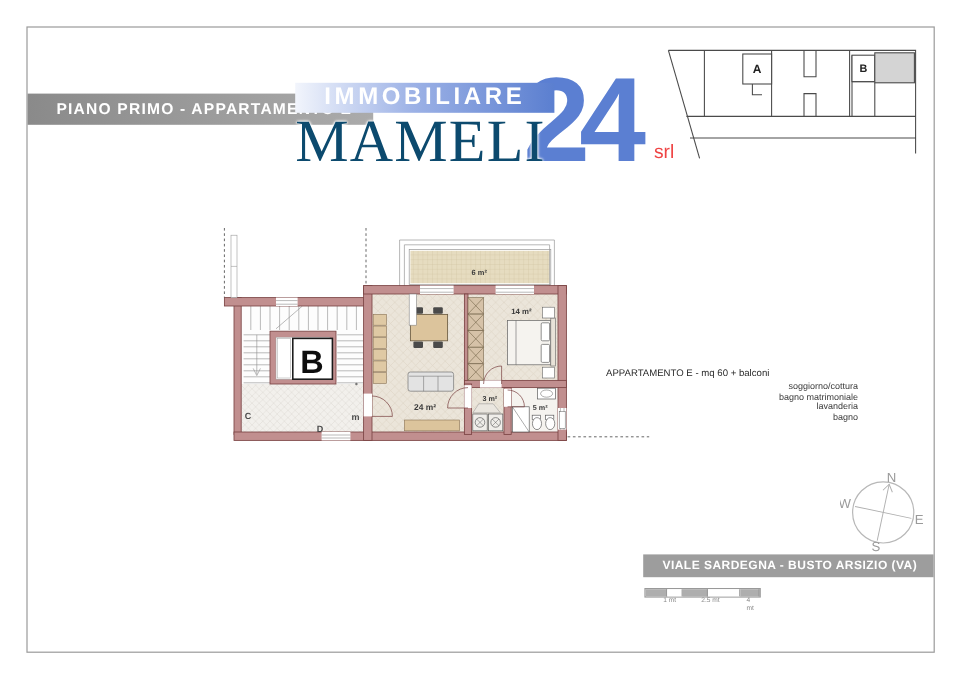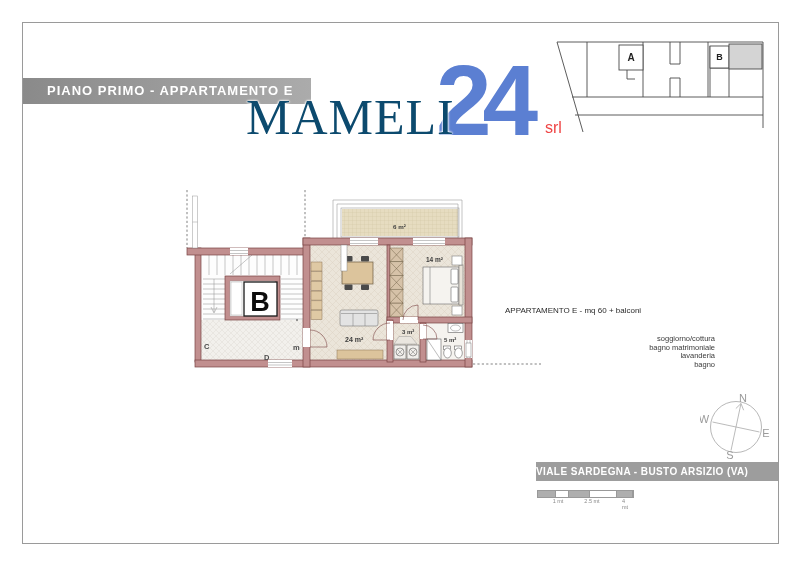--- a/index.html
+++ b/index.html
@@ -25,28 +25,28 @@
     font-size:100px;font-weight:bold;line-height:0.88;letter-spacing:-9px;
     color:#5b7fd2;text-shadow:0 0 3px #fff,0 0 3px #fff,0 0 4px #fff;}
   .logo-suffix{position:absolute;left:545px;top:119px;z-index:4;
     font-size:16px;color:#ef4444;}
   
   .site-plan{position:absolute;left:548px;top:25px;z-index:1;}
   
   .floor-plan{position:absolute;left:183px;top:183px;z-index:1;}
   
   .descr{position:absolute;left:505px;top:306px;width:210px;color:#2a2a2a;z-index:1;}
-  .descr-title{font-size:8px;margin-bottom:20px;}
+  .descr-title{font-size:8px;margin-bottom:3px;}
   .descr-line{font-size:7.5px;line-height:8.5px;color:#3a3a3a;text-align:right;}
   
   .compass{position:absolute;left:700px;top:391px;z-index:1;}
   
   .address-banner{position:absolute;left:536px;top:462px;width:242px;height:19px;
     background:#9d9d9d;color:#fff;font-weight:bold;font-size:10px;
-    letter-spacing:0.4px;line-height:19px;padding-left:0;box-sizing:border-box;
+    letter-spacing:0.4px;line-height:19px;padding-left:16px;box-sizing:border-box;
     white-space:nowrap;z-index:2;}
   
   .scalebar{position:absolute;left:537px;top:490px;width:100px;height:18px;z-index:1;}
   .scalebar-bar{display:flex;width:95px;height:6px;border:0.5px solid #999;}
   .scalebar-bar div{height:100%;border-right:0.5px solid #999;}
   .sb-g{background:#aeaeae;} .sb-w{background:#fff;}
   .sb-label{position:absolute;top:8px;font-size:5.5px;color:#8a8a8a;transform:translateX(-50%);}
 </style>
 </head>
 <body>
@@ -65,20 +65,21 @@
       <rect x="619" y="45" width="24" height="25" fill="#fff"></rect>
       <path d="M627,70 V79 H635"></path>
       <rect x="710" y="46" width="19" height="22" fill="#fff"></rect>
       <rect x="729" y="44" width="33" height="25" fill="#d4d4d4"></rect>
     </g>
     <text x="631" y="61" text-anchor="middle" font-size="10" font-weight="bold" fill="#222">A</text>
     <text x="719.5" y="60" text-anchor="middle" font-size="9" font-weight="bold" fill="#222">B</text>
   </svg>
 
   <div class="title-banner">PIANO PRIMO - APPARTAMENTO E</div>
+  <div class="logo-bar">IMMOBILIARE</div>
   <div class="logo-name">MAMELI</div>
   <div class="logo-number">24</div>
   <div class="logo-suffix">srl</div>
 
   <svg class="floor-plan" width="360" height="195" viewBox="183 183 360 195">
     <defs>
       <pattern id="floorHatch" width="7" height="7" patternUnits="userSpaceOnUse">
         <rect width="7" height="7" fill="#ebe5da"></rect>
         <path d="M0,7 L7,0 M0,0 L7,7" stroke="#dcd3c4" stroke-width="0.5"></path>
       </pattern>

